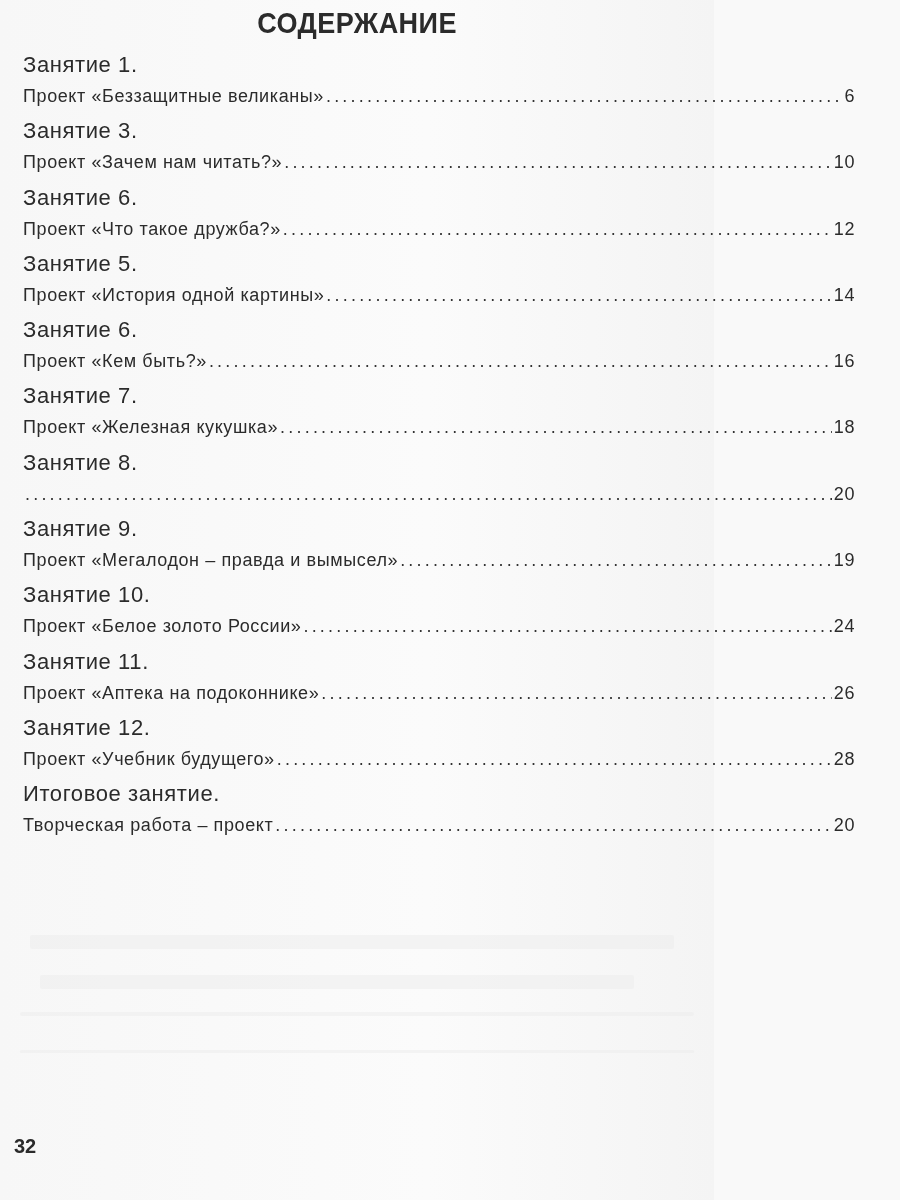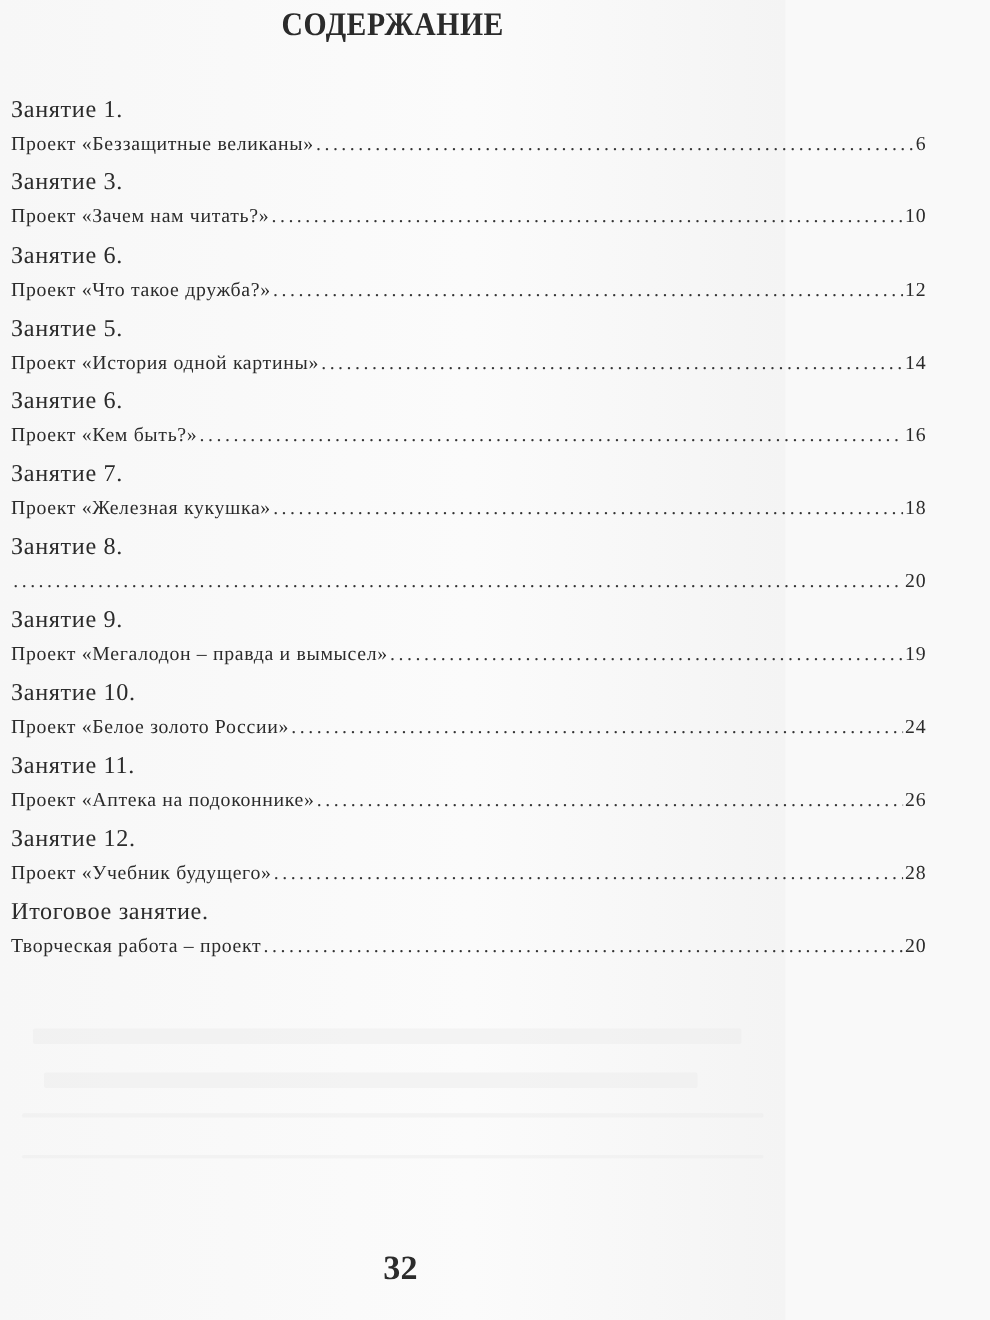--- a/index.html
+++ b/index.html
@@ -13,21 +13,20 @@
       color: #2a2a2a;
       font-family: "Liberation Sans", "DejaVu Sans", sans-serif;
       position: relative;
       overflow: hidden;
     }
     .page {
       position: absolute;
       left: 0; top: 0;
       width: 714px; height: 1200px;
       background: linear-gradient(to right, #f7f7f7 0%, #fbfbfb 60%, #f4f4f4 100%);
-      font-family: Liberation Serif, serif;
     }
     
     .bleed {
       position: absolute;
       left: 20px; right: 20px;
       height: 14px;
       background: #ebebeb;
       opacity: 0.5;
       border-radius: 2px;
     }
@@ -38,23 +37,22 @@
       text-align: center;
       font-weight: bold;
       font-size: 30px;
       letter-spacing: 0.5px;
       color: #2b2b2b;
       transform: scaleX(0.9);
     }
     .toc {
       position: absolute;
       top: 50px;
-      left: 10px;
+      left: 23px;
       width: 832px;
-      margin-top: 34px;
     }
     .entry {
       height: 66.3px;
       position: relative;
     }
     .lesson {
       font-size: 22px;
       line-height: 30px;
       letter-spacing: 0.6px;
       white-space: nowrap;
@@ -84,23 +82,22 @@
       content: "..................................................................................................................................";
     }
     .page-num {
       flex: 0 0 auto;
       text-align: right;
     }
     .footer-num {
       position: absolute;
       top: 1135px;
       left: 14px; right: 0;
-      text-align: center;
       font-weight: bold;
-      font-size: 31px;
+      font-size: 20px;
       color: #2b2b2b;
     }
   </style>
 </head>
 <body>
 
 <div class="page">
 
   <div class="bleed" style="top:935px; left:30px; right:40px;"></div>
   <div class="bleed" style="top:975px; left:40px; right:80px;"></div>

